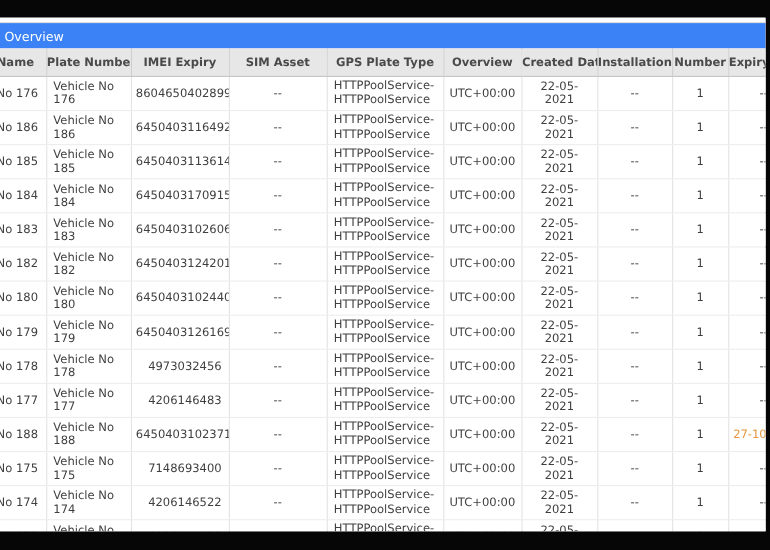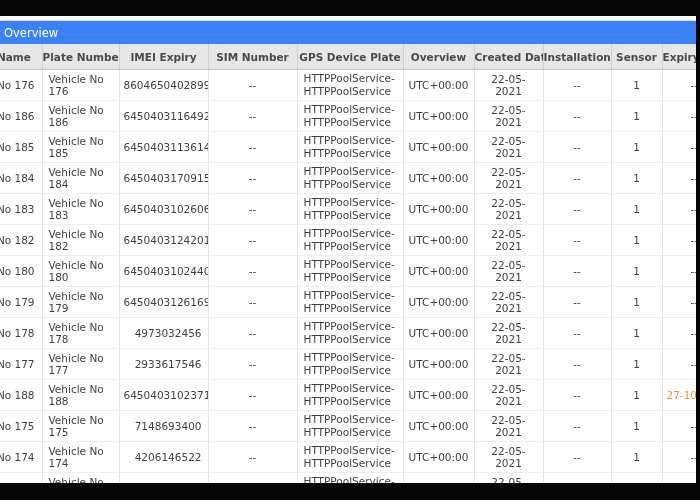--- a/index.html
+++ b/index.html
@@ -49,26 +49,26 @@
             <col style="width: 69px;">
             <col style="width: 68px;">
             <col style="width: 51px;">
             <col style="width: 64px;">
           </colgroup>
         <thead>
             <tr id="head-row">
               <th>Asset Name</th>
               <th>Plate Number</th>
               <th>IMEI Expiry</th>
-              <th>SIM Number</th>
-              <th>GPS Device Plate</th>
+              <th>SIM Asset</th>
+              <th>GPS Plate Type</th>
               <th>Overview</th>
               <th>Created Date</th>
               <th>Installation Date</th>
-              <th>Sensor</th>
+              <th>Number</th>
               <th>Expiry Date</th>
             </tr>
           </thead>
         <tbody id="body-rows">
             <tr>
               <td class="align-left cell-asset">Vehicle No 176</td>
               <td class="align-left cell-plate">Vehicle No 176</td>
               <td class="align-right cell-imei">860465040289930</td>
               <td class="align-center cell-sim">--</td>
               <td class="align-left cell-gps">HTTPPoolService-HTTPPoolService</td>
@@ -170,21 +170,21 @@
               <td class="align-left cell-gps">HTTPPoolService-HTTPPoolService</td>
               <td class="align-center cell-tz">UTC+00:00</td>
               <td class="align-center cell-created">22-05-2021</td>
               <td class="align-center cell-installed">--</td>
               <td class="align-center cell-sensor">1</td>
               <td class="align-center cell-expiry">--</td>
             </tr>
             <tr>
               <td class="align-left cell-asset">Vehicle No 177</td>
               <td class="align-left cell-plate">Vehicle No 177</td>
-              <td class="align-right cell-imei">2933617546</td>
+              <td class="align-right cell-imei">4206146483</td>
               <td class="align-center cell-sim">--</td>
               <td class="align-left cell-gps">HTTPPoolService-HTTPPoolService</td>
               <td class="align-center cell-tz">UTC+00:00</td>
               <td class="align-center cell-created">22-05-2021</td>
               <td class="align-center cell-installed">--</td>
               <td class="align-center cell-sensor">1</td>
               <td class="align-center cell-expiry">--</td>
             </tr>
             <tr>
               <td class="align-left cell-asset">Vehicle No 188</td>

